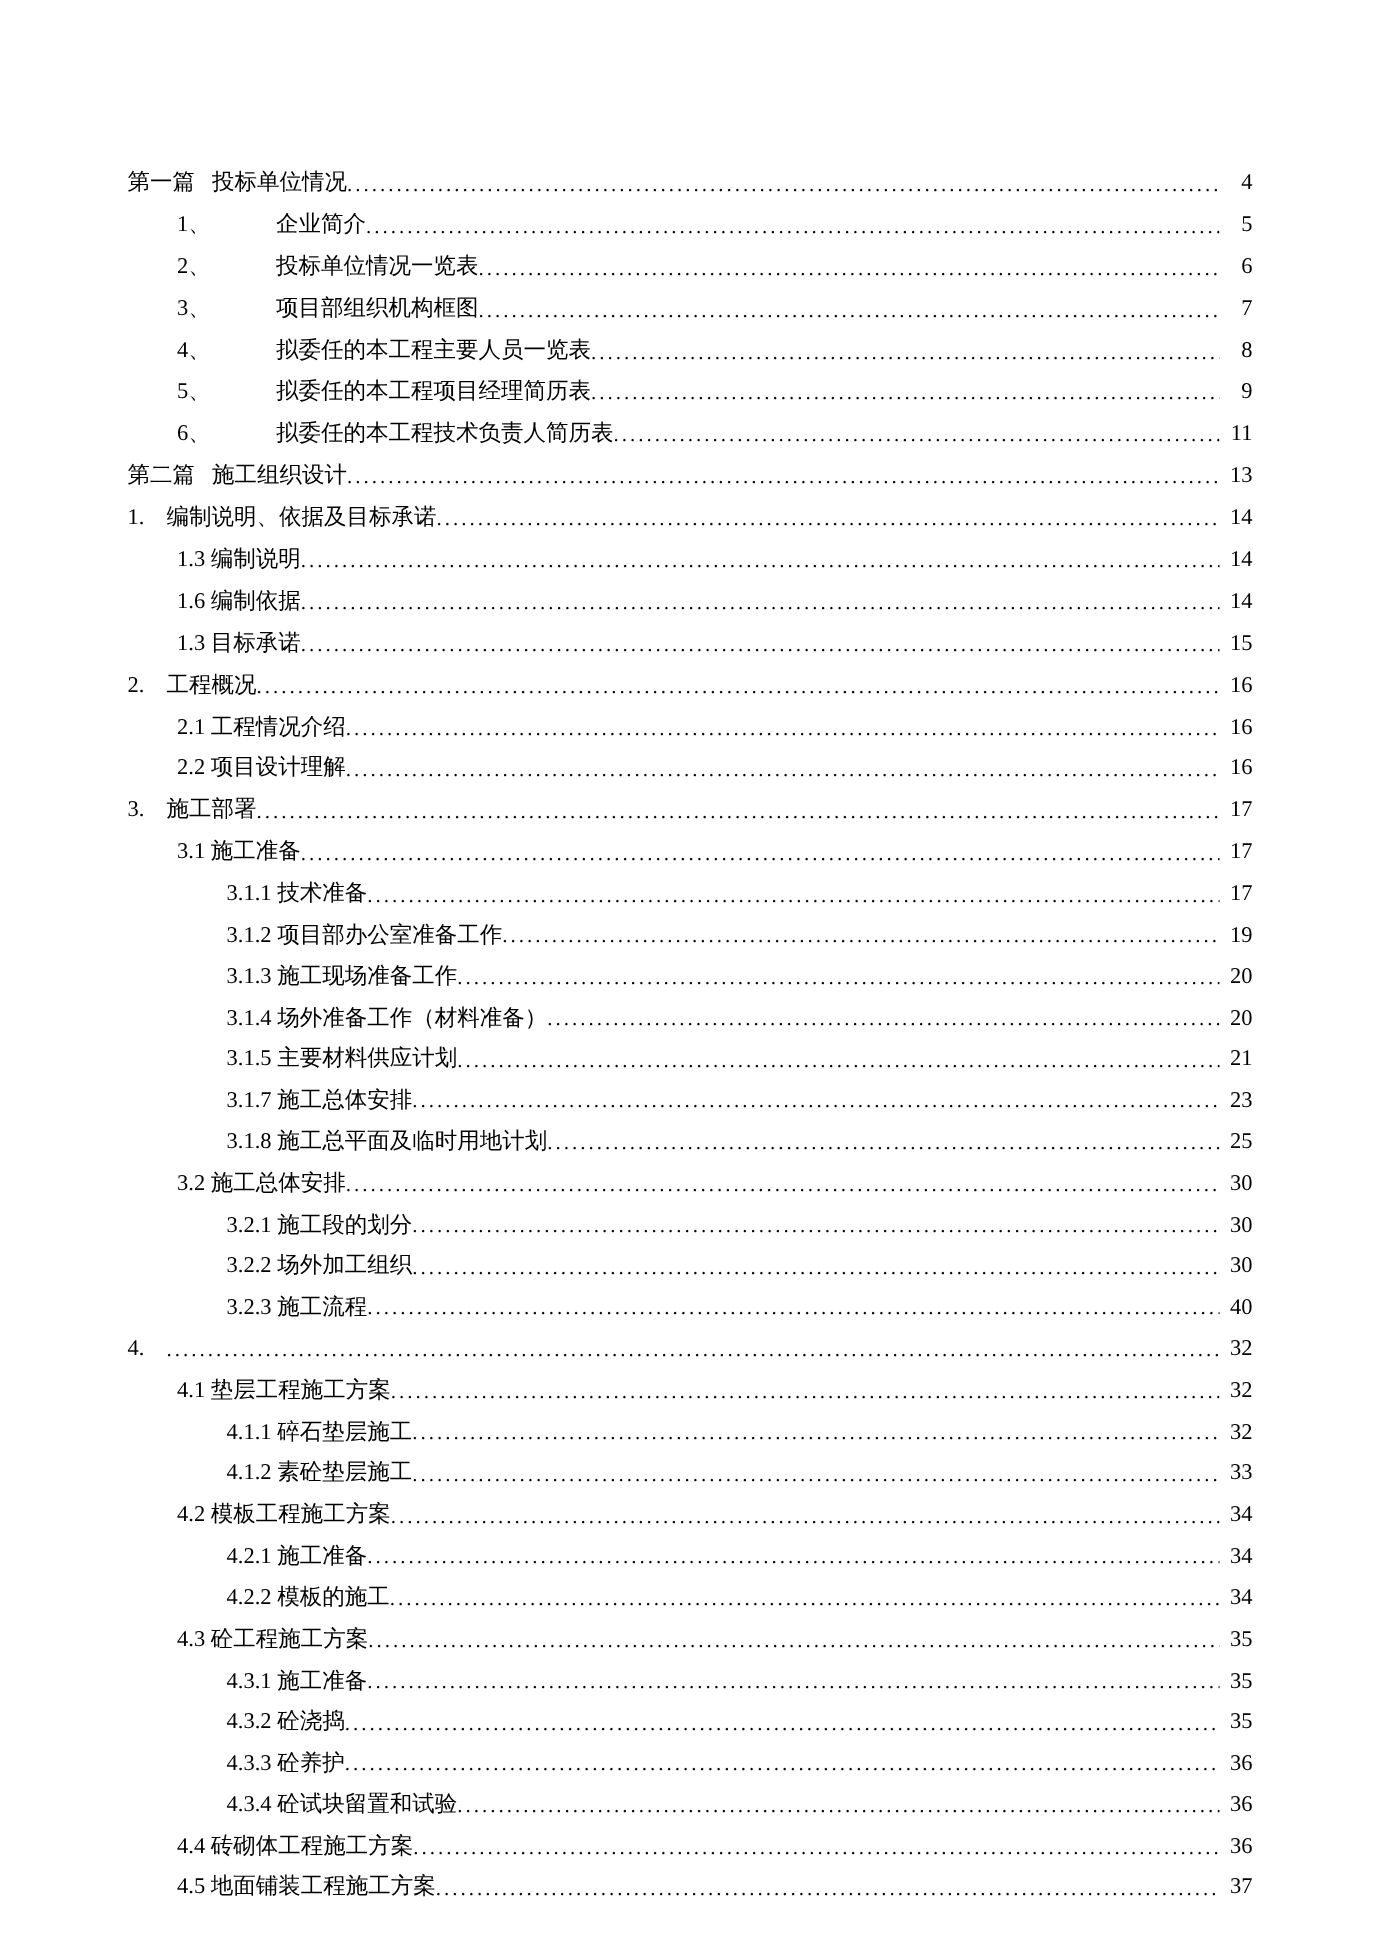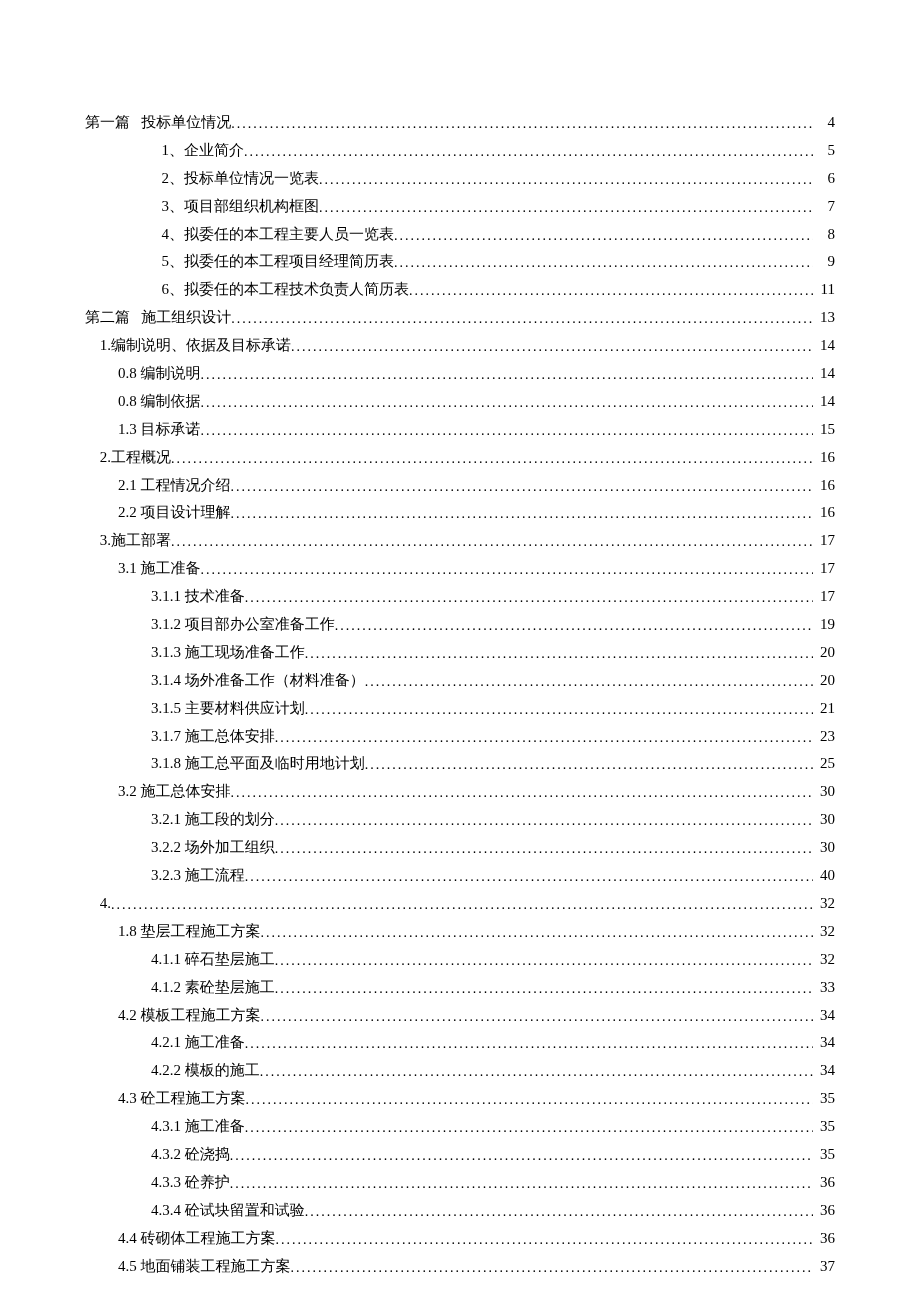--- a/index.html
+++ b/index.html
@@ -17,21 +17,20 @@
       line-height: 1.6;
     }
     .toc-entry {
       display: flex;
       align-items: baseline;
       white-space: nowrap;
       margin-bottom: 3.5px;
     }
     .toc-label {
       flex: 0 0 auto;
-      text-align: right;
     }
     .toc-title {
       flex: 0 0 auto;
     }
     .toc-leader {
       flex: 1 1 auto;
       overflow: hidden;
       letter-spacing: 2px;
       font-size: 14px;
       position: relative;
@@ -40,21 +39,21 @@
     .toc-leader::before {
       content: "..................................................................................................................................................................................";
     }
     .toc-page {
       flex: 0 0 auto;
       text-align: right;
       min-width: 22px;
     }
     .indent-1 { padding-left: 33px; }
     .indent-2 { padding-left: 33px; }
-    .indent-3 { padding-left: 66px; }
+    .indent-3 { padding-left: 66px; align-items: flex-end; }
     .indent-1 .toc-label { min-width: 66px; display: inline-block; }
     .num-label { min-width: 26px; display: inline-block; }
   </style>
 </head>
 <body>
 
 <div id="toc-container">
     <div class="toc-entry">
       <span class="toc-label">第一篇</span>
       <span>&nbsp;&nbsp;&nbsp;</span>
@@ -106,27 +105,27 @@
       <span class="toc-page">13</span>
     </div>
     <div class="toc-entry">
       <span class="toc-label num-label">1.</span>
       <span class="toc-title">编制说明、依据及目标承诺</span>
       <span class="toc-leader"></span>
       <span class="toc-page">14</span>
     </div>
     <div class="toc-entry indent-2">
       <span class="toc-label"></span>
-      <span class="toc-title">0.8 编制说明</span>
+      <span class="toc-title">1.3 编制说明</span>
       <span class="toc-leader"></span>
       <span class="toc-page">14</span>
     </div>
     <div class="toc-entry indent-2">
       <span class="toc-label"></span>
-      <span class="toc-title">0.8 编制依据</span>
+      <span class="toc-title">1.6 编制依据</span>
       <span class="toc-leader"></span>
       <span class="toc-page">14</span>
     </div>
     <div class="toc-entry indent-2">
       <span class="toc-label"></span>
       <span class="toc-title">1.3 目标承诺</span>
       <span class="toc-leader"></span>
       <span class="toc-page">15</span>
     </div>
     <div class="toc-entry">
@@ -225,21 +224,21 @@
       <span class="toc-leader"></span>
       <span class="toc-page">40</span>
     </div>
     <div class="toc-entry">
       <span class="toc-label num-label">4.</span>
       <span class="toc-leader"></span>
       <span class="toc-page">32</span>
     </div>
     <div class="toc-entry indent-2">
       <span class="toc-label"></span>
-      <span class="toc-title">1.8 垫层工程施工方案</span>
+      <span class="toc-title">4.1 垫层工程施工方案</span>
       <span class="toc-leader"></span>
       <span class="toc-page">32</span>
     </div>
     <div class="toc-entry indent-3">
       <span class="toc-label"></span>
       <span class="toc-title">4.1.1 碎石垫层施工</span>
       <span class="toc-leader"></span>
       <span class="toc-page">32</span>
     </div>
     <div class="toc-entry indent-3">

